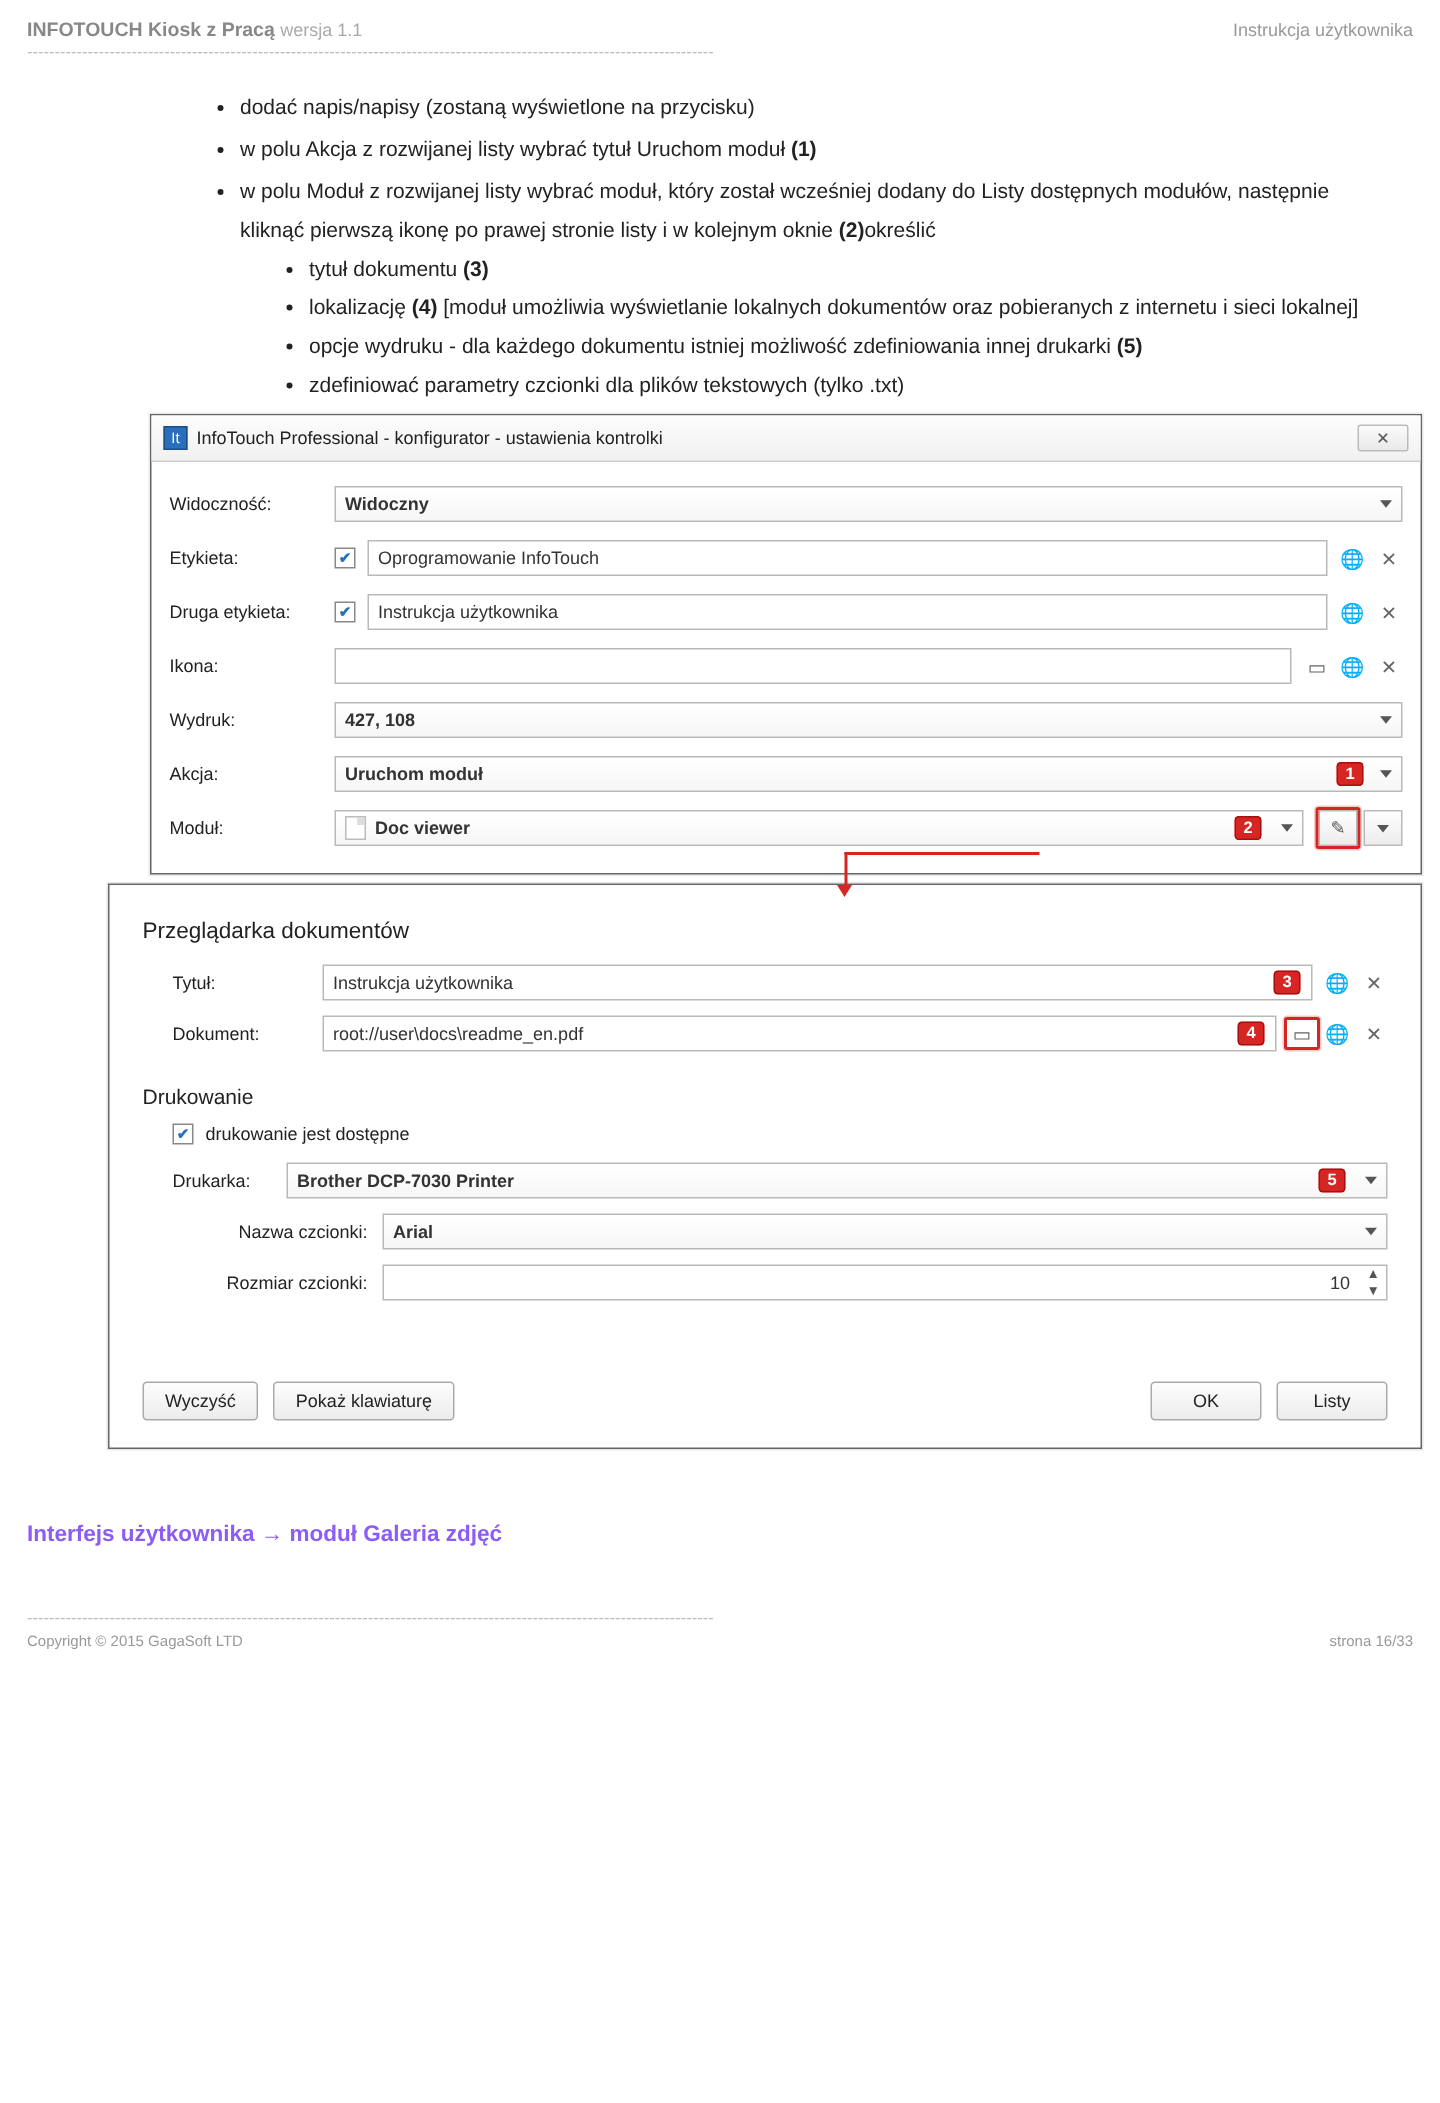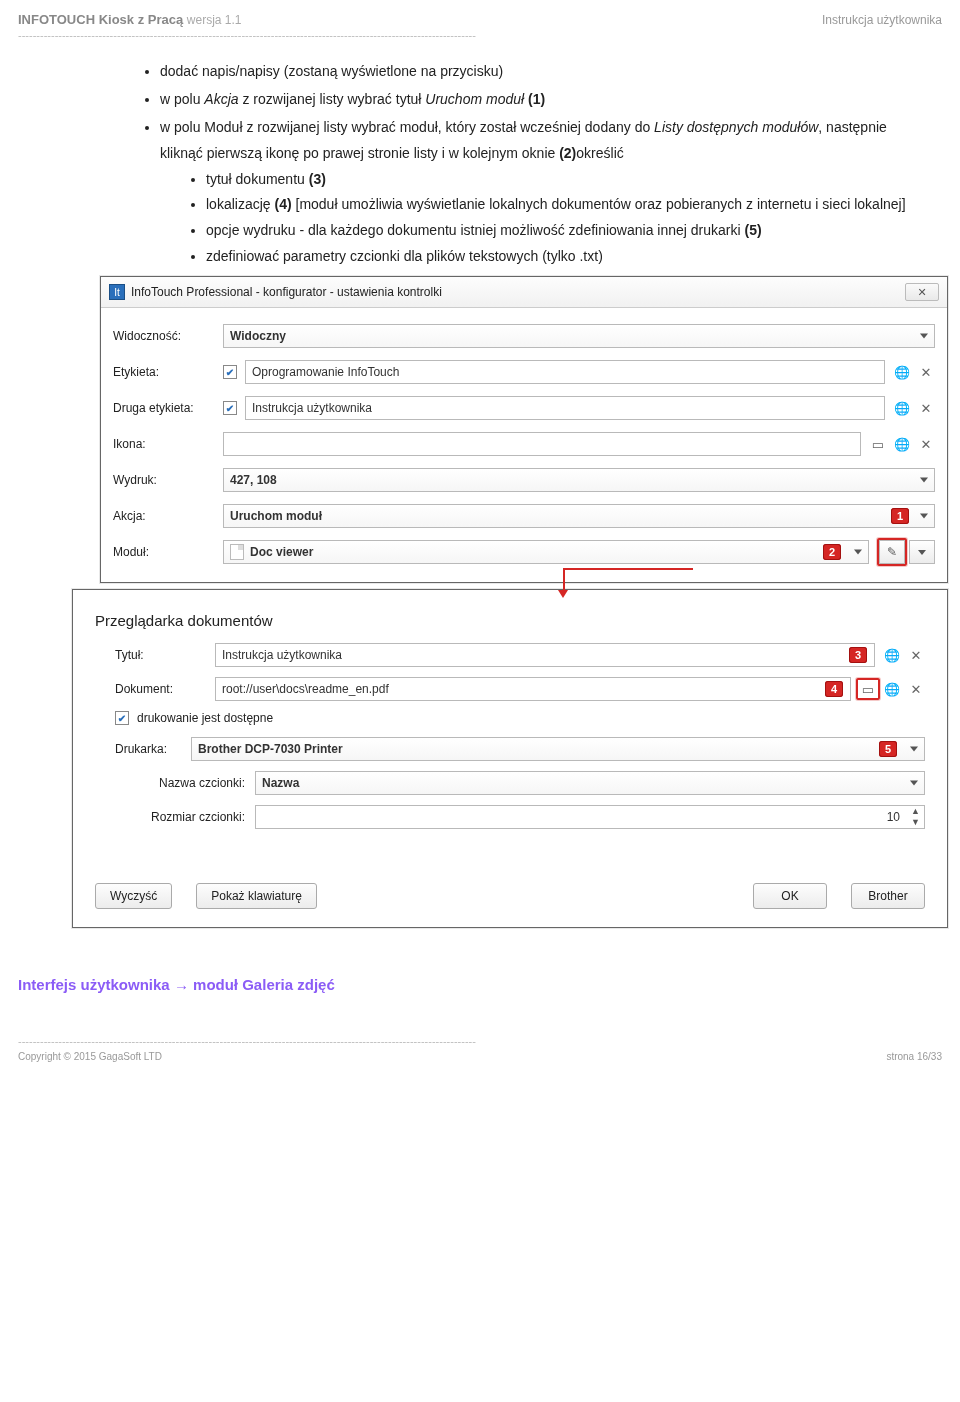--- a/index.html
+++ b/index.html
@@ -44,21 +44,21 @@
     list-style: disc;
     margin: 0 0 6px 0;
     padding-left: 22px;
   }
   ul.out > li { margin-bottom: 2px; }
   ul.inner {
     list-style: disc;
     margin: 0;
     padding-left: 46px;
   }
-  .italic { font-style: italic; }
+  .italic { }
   .b { font-weight: bold; }
 
   
   .win {
     margin: 6px 0 0 -38px;
     width: 848px;
     background: #fff;
     border: 1px solid #666;
     box-shadow: 0 0 0 1px #e8e8e8;
     font-family: "Segoe UI", Tahoma, sans-serif;
@@ -148,21 +148,21 @@
   .row2 .lbl2 { width:100px; }
   .row2 .field2 { flex:1; position:relative; }
   .subhead { font-size:14px; margin:22px 0 10px 0; }
   .chkline { display:flex;align-items:center;margin:8px 0 12px 20px; }
   .indent-block { margin-left: 20px; }
 
   .btnbar {
     display:flex; justify-content:space-between; align-items:center;
     margin-top: 54px;
   }
-  .btnbar .left, .btnbar .right { display:flex; gap:24px; }
+  .btnbar .left, .btnbar .right { display:flex; gap:10px; }
   .wbtn {
     min-width:74px;height:26px;border:1px solid #aaa;border-radius:3px;
     background:linear-gradient(#fdfdfd,#ececec);
     display:flex;align-items:center;justify-content:center;
     font-size:12px;padding:0 14px;
   }
 
   .redline {
     position:absolute;
     border-top:2px solid #d52624;
@@ -363,40 +363,41 @@
           </div>
           <div class="row-icons">
             <span class="ic" style="position:relative;">▭
               <span class="highlight-red" style="left:-3px;top:-2px;right:-3px;bottom:-2px;"></span>
             </span>
             <span class="ic">🌐</span>
             <span class="ic">✕</span>
           </div>
         </div>
 
+        <div class="subhead">Drukowanie</div>
         <div class="chkline">
           <span class="chk">✔</span>
           <span>drukowanie jest dostępne</span>
         </div>
         <div class="row2 indent-block">
           <div class="lbl2" style="width:76px;">Drukarka:</div>
           <div class="field2">
             <div class="sel">
                 <span>Brother DCP-7030 Printer</span>
                 <span class="caret"></span>
               </div>
             <span class="tag" style="right:28px;top:4px;">5</span>
           </div>
         </div>
 
         <div class="row2" style="margin-left:40px;">
           <div class="lbl2" style="width:120px;text-align:right;padding-right:10px;">Nazwa czcionki:</div>
           <div class="field2">
             <div class="sel">
-                <span>Nazwa</span>
+                <span>Arial</span>
                 <span class="caret"></span>
               </div>
           </div>
         </div>
         <div class="row2" style="margin-left:40px;">
           <div class="lbl2" style="width:120px;text-align:right;padding-right:10px;">Rozmiar czcionki:</div>
           <div class="field2" style="display:flex;">
             <div class="txt" style="flex:1;justify-content:flex-end;padding-right:24px;position:relative;">
               <span>10</span>
               <span style="position:absolute;right:4px;top:1px;font-size:9px;line-height:9px;color:#555;">▲</span>
@@ -412,21 +413,21 @@
               </div>
             <div class="wbtn">
                 <span>Pokaż klawiaturę</span>
               </div>
           </div>
           <div class="right">
             <div class="wbtn">
                 <span>OK</span>
               </div>
             <div class="wbtn">
-                <span>Brother</span>
+                <span>Listy</span>
               </div>
           </div>
         </div>
       </div>
     </div>
   </div>
 
   <div class="heading-bottom">
     <span>Interfejs użytkownika </span><span>→</span><span> moduł Galeria zdjęć</span>
   </div>

